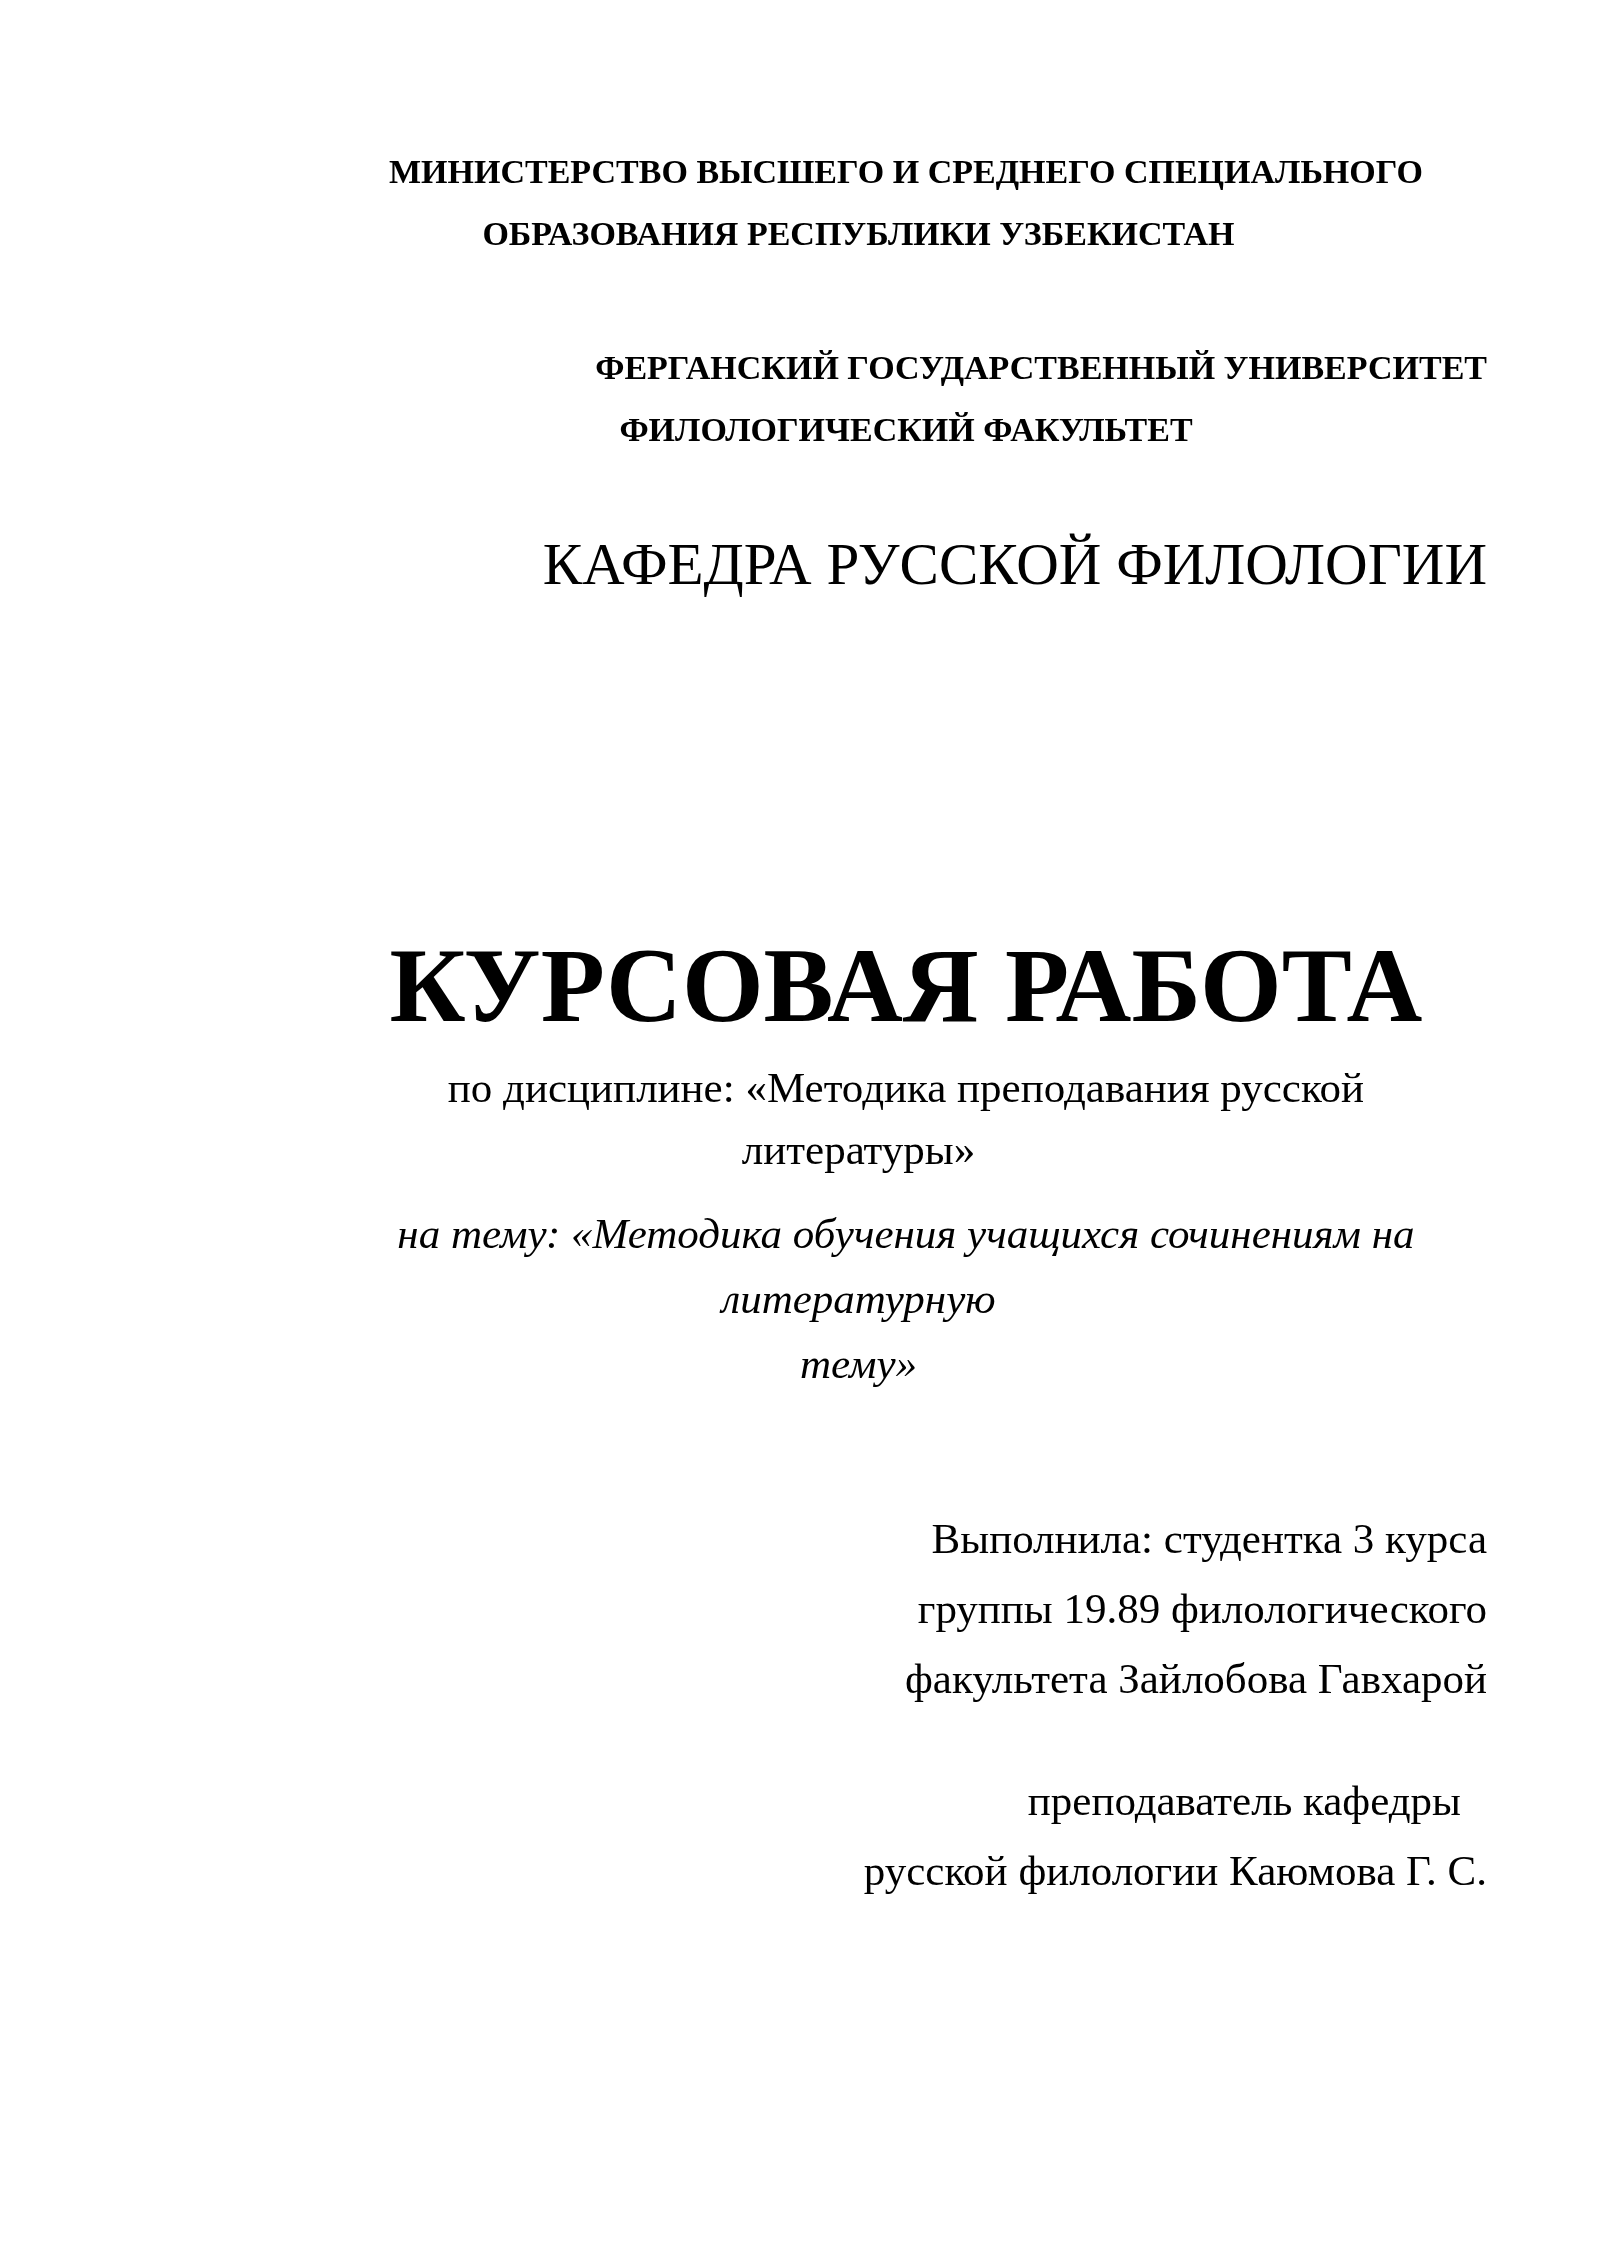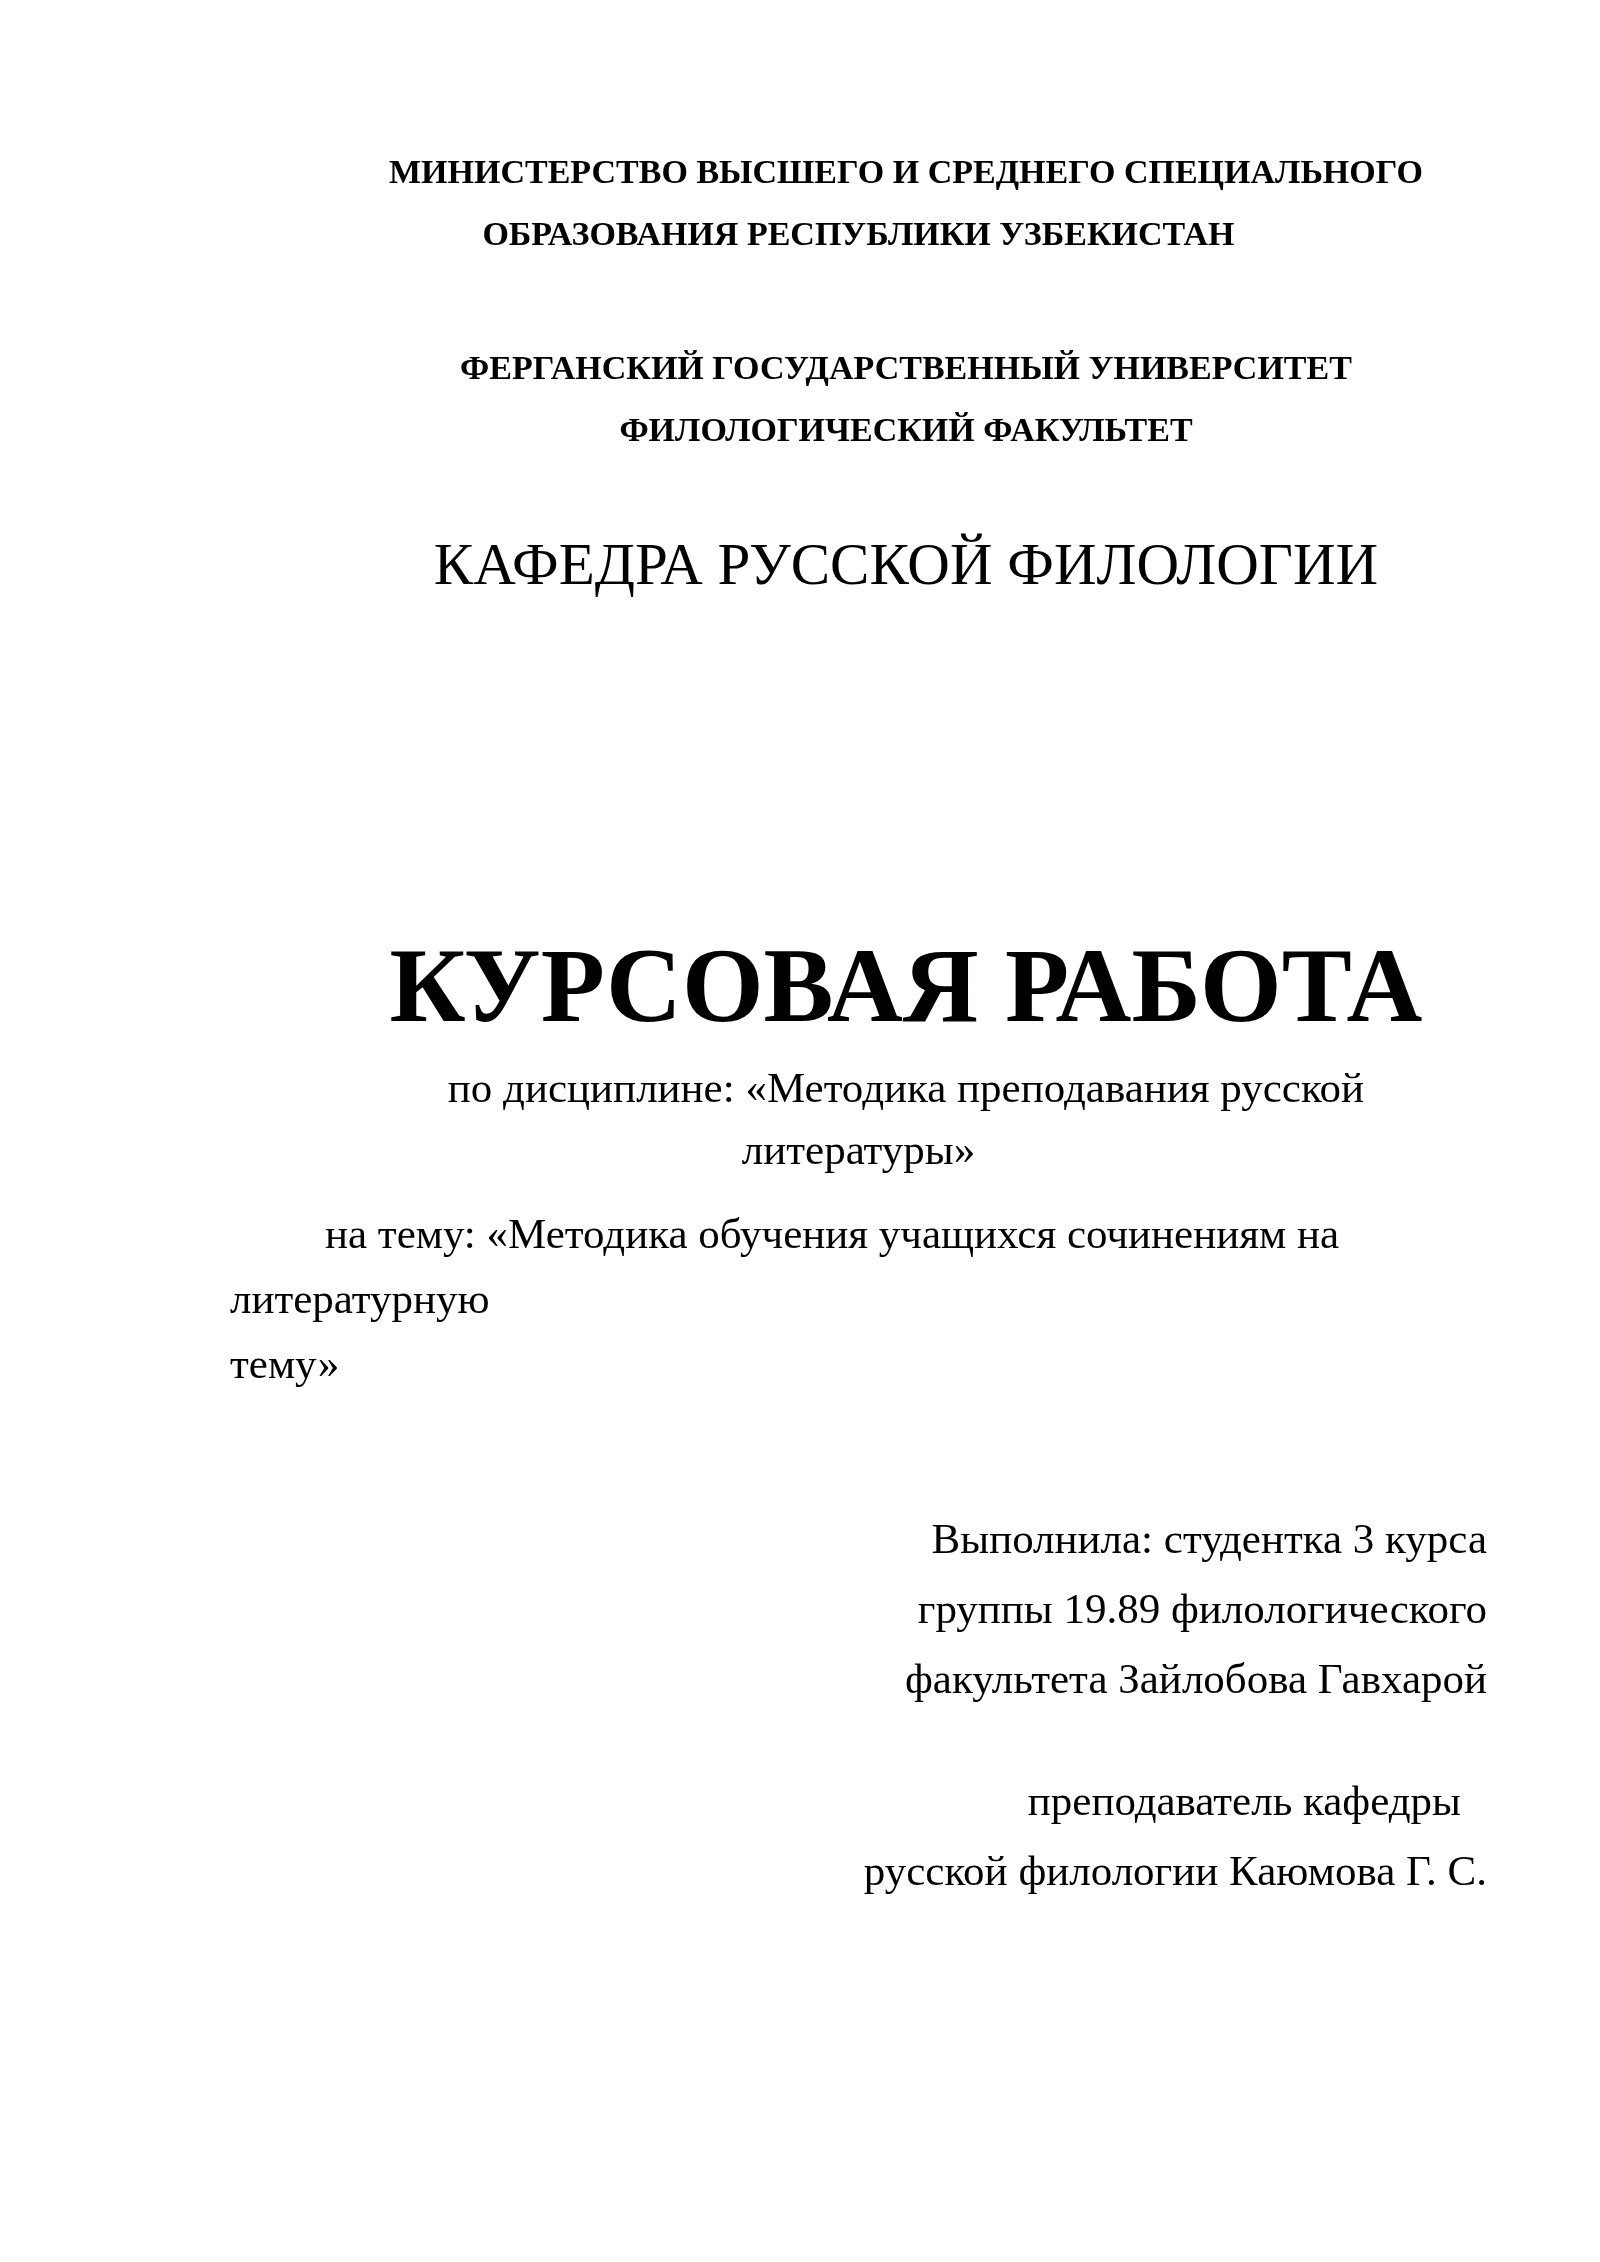--- a/index.html
+++ b/index.html
@@ -50,39 +50,41 @@
   }
   .discipline {
     font-size: 43px;
     line-height: 62px;
     text-align: center;
     margin: 16px;
   }
   .theme {
     font-size: 43px;
     line-height: 65px;
+    text-align: center;
     margin: 20px 0 0 0;
+    font-style: italic;
   }
   .right-block {
     font-size: 43px;
     line-height: 70px;
     text-align: right;
     margin: 0;
   }
   .author-block  { margin-top: 108px; }
   .supervisor-block { margin-top: 52px; }
   .pad-space { padding-right: 26px; }
   .footer-line {
     font-weight: bold;
     font-size: 40px;
     line-height: 62px;
     text-align: left;
     margin: 177px 0 0 0;
   }
-  .mt-par { margin-top: 72px; }
+  .mt-par { margin-top: 72px; text-align: right; }
 </style>
 </head>
 <body>
 
 <div class="page">
   <div class="content">
 
     <div>
       <div class="h-sm indent">МИНИСТЕРСТВО ВЫСШЕГО И СРЕДНЕГО СПЕЦИАЛЬНОГО</div>
       <div class="h-sm">ОБРАЗОВАНИЯ РЕСПУБЛИКИ УЗБЕКИСТАН</div>

